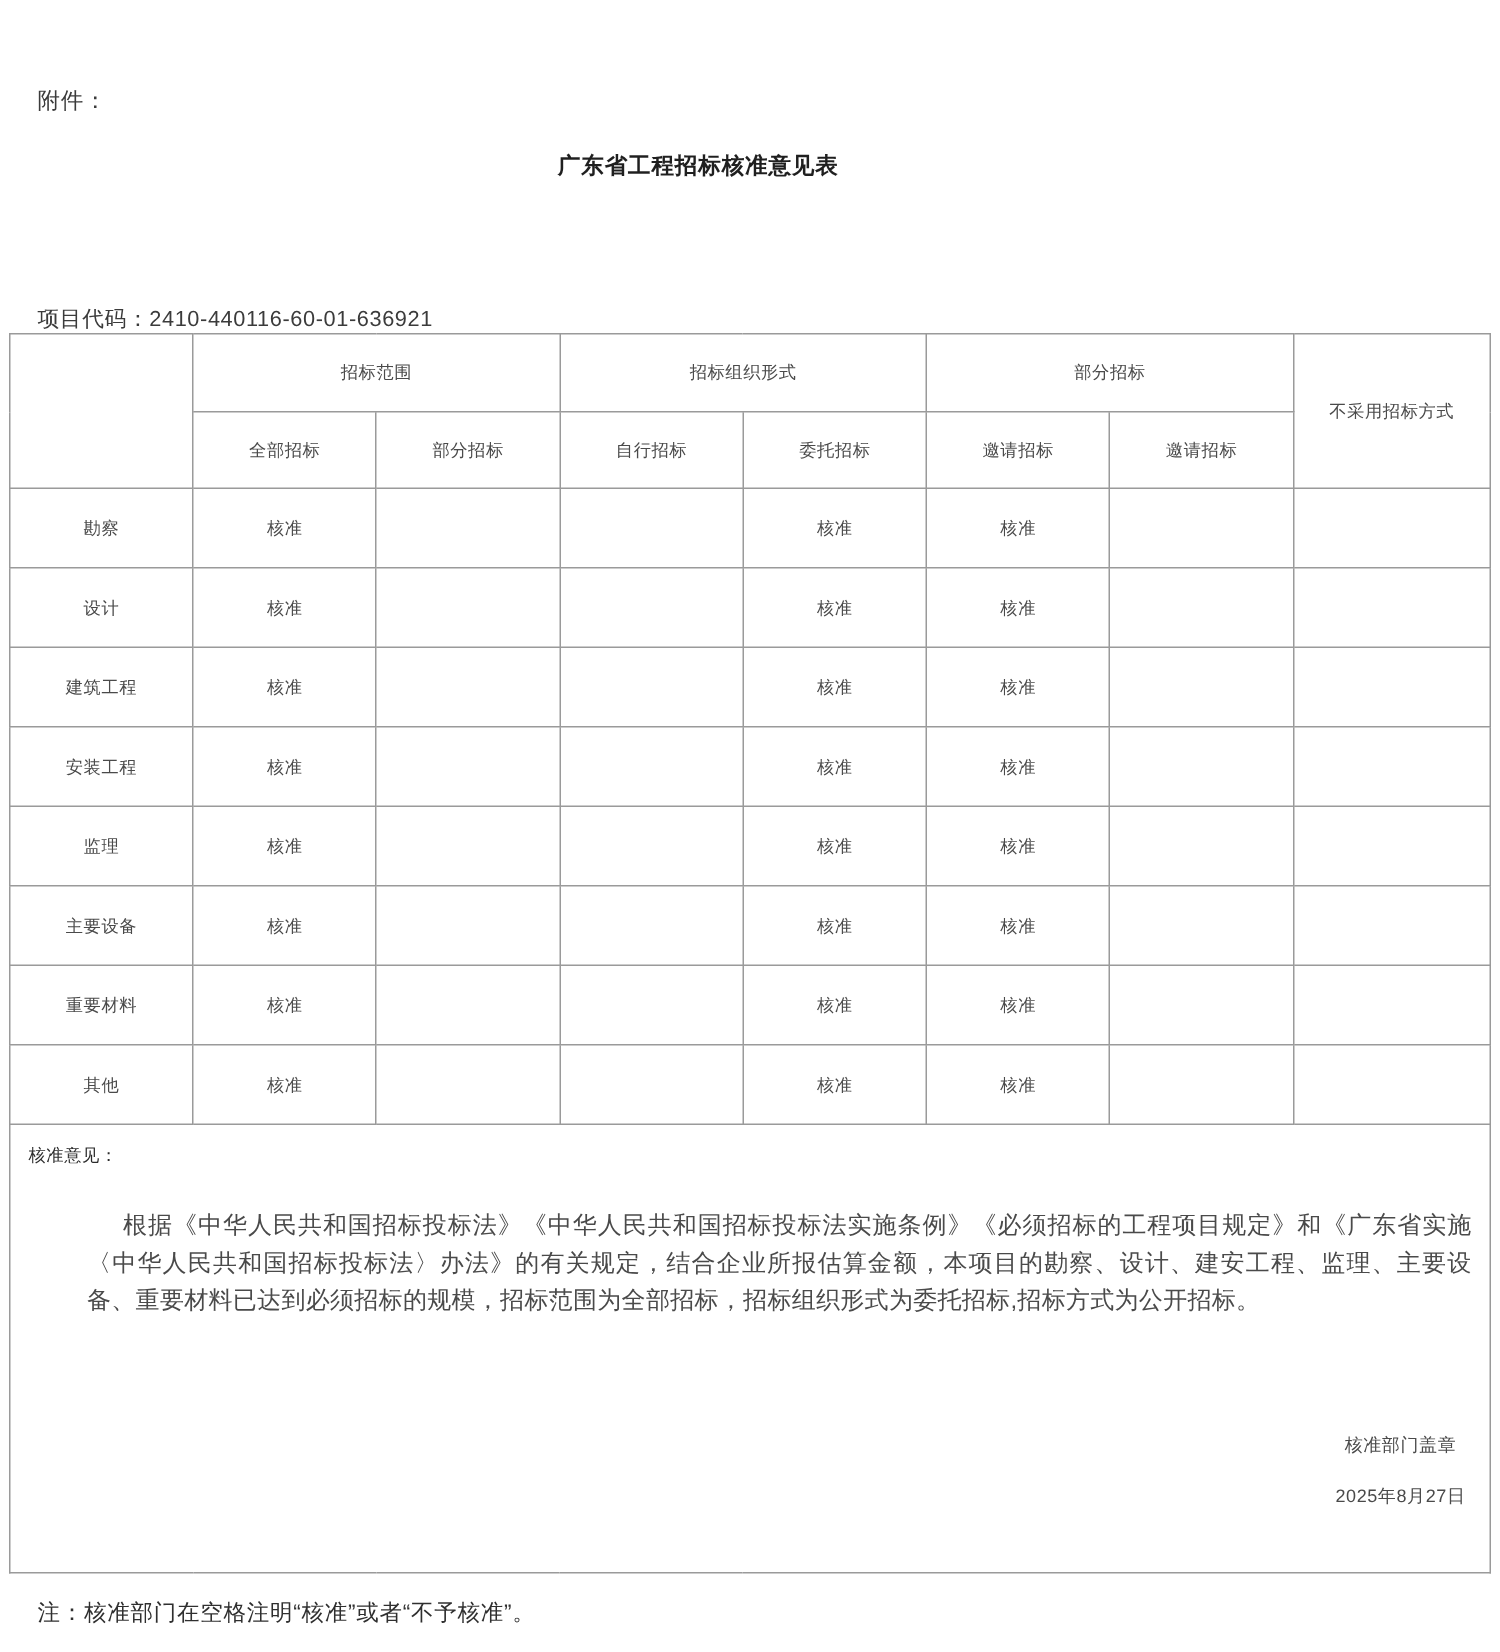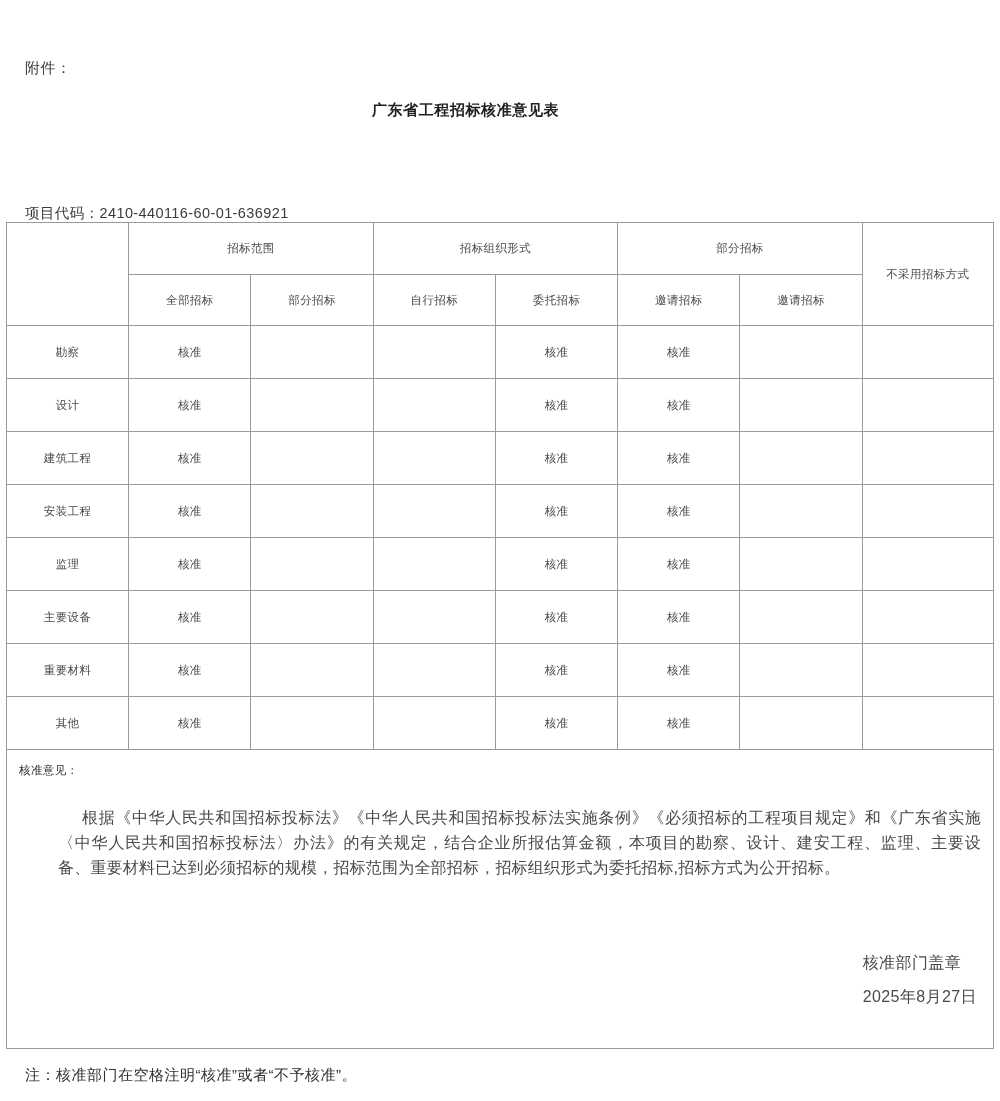--- a/index.html
+++ b/index.html
@@ -110,22 +110,22 @@
     text-align: justify;
     text-indent: 24px;
     color: #4a4a4a;
     letter-spacing: 0.2px;
     margin-left: 39px;
   }
   .sign-block {
     position: absolute;
     right: 16px;
     bottom: 34px;
-    text-align: left;
-    font-size: 16px;
+    text-align: center;
+    font-size: 12px;
     line-height: 34px;
     color: #4a4a4a;
     letter-spacing: 0.4px;
   }
 
   
   .footer-note {
     position: absolute;
     left: 25px;
     top: 1066px;

